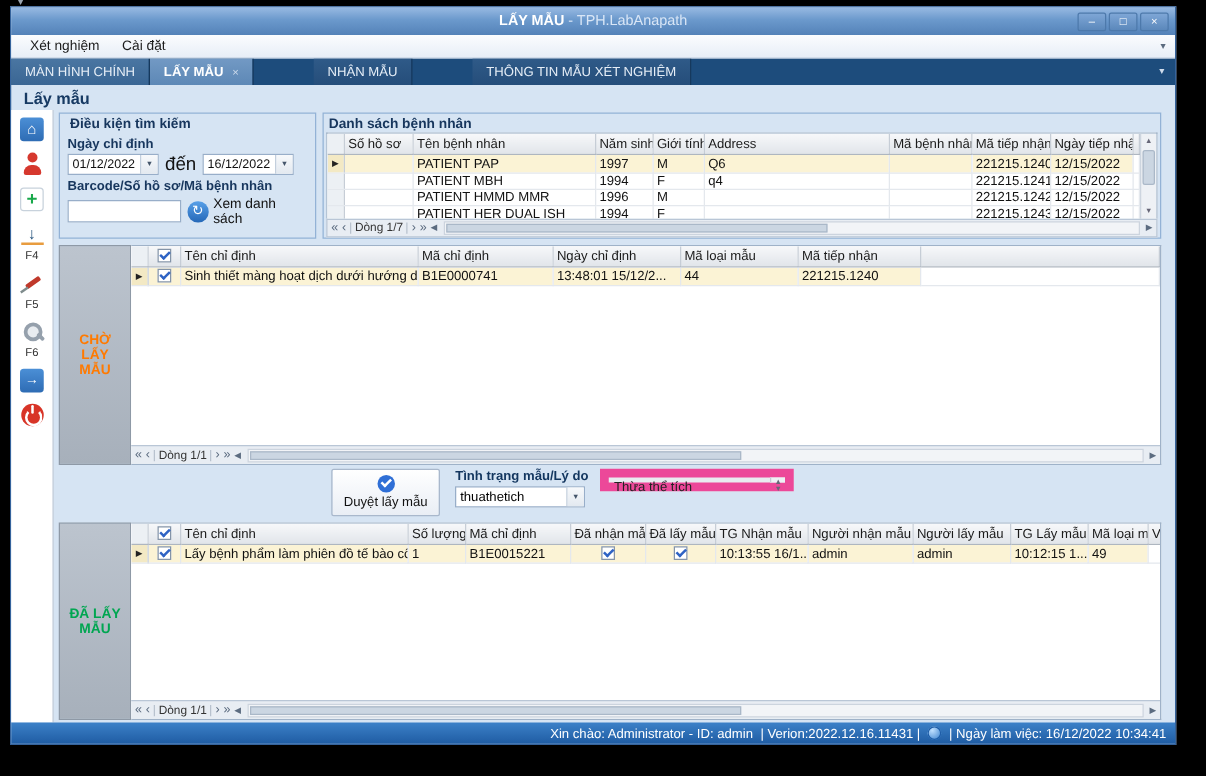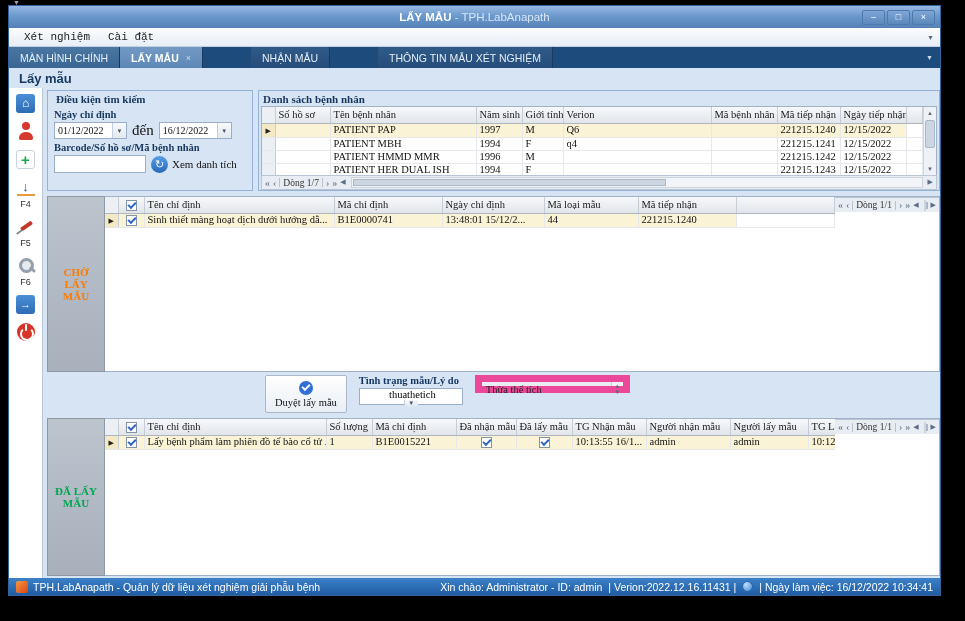--- a/index.html
+++ b/index.html
@@ -18,21 +18,21 @@
   .t-rest { color:#d9e6f6; }
   .winbtns { margin-left:auto; display:flex; gap:2px; padding-right:5px; z-index:1; }
   .winbtn { width:23px; height:15px; display:flex; align-items:center; justify-content:center;
     font-size:9px; color:#fff; background:linear-gradient(#7ea6d6,#5b88bb);
     border:1px solid #4d79ab; border-radius:2px; }
 
   
   .menubar { height:19px; flex:0 0 19px; background:linear-gradient(#fbfcfe,#e7eef7);
     border-bottom:1px solid #c3d0e0; display:flex; align-items:center; padding:0 6px;
     font-size:11px; color:#1c1c1c; }
-  .menu-item { padding:1px 9px;font-family:Liberation Mono, monospace; }
+  .menu-item { padding:1px 9px; }
   .menubar .ovf { margin-left:auto; font-size:7px; color:#5a6a7e; }
 
   
   .tabstrip { height:21px; flex:0 0 21px; background:#1d4c7c; display:flex; align-items:stretch;
     color:#e6eef7; font-size:10.5px; }
   .tab { display:flex; align-items:center; padding:0 11px; border-right:1px solid #16395d; white-space:nowrap; }
   .tab.normal { background:linear-gradient(#4a76a2,#3a6694);align-items:center; }
   .tab.active { background:linear-gradient(#7299c4,#5d88b6); color:#fff; font-weight:bold; }
   .tab.dark { background:linear-gradient(#2f5a88,#254d7a);margin-left:48px; }
   .tab .x { margin-left:7px; font-size:9px; font-weight:normal; color:#cfdcec; }
@@ -69,21 +69,21 @@
   .ic-mag::after { content:""; position:absolute; left:13px; top:13px; width:7px; height:3px;
     background:#95a0ac; transform:rotate(45deg); border-radius:1px; }
   .ic-exit { width:19px; height:19px; border-radius:3px; background:linear-gradient(#4b8fd6,#2e6cb4);
     color:#fff; display:flex; align-items:center; justify-content:center; font-size:11px; font-weight:bold; }
   .ic-power { width:18px; height:18px; border-radius:50%; background:#d83427; position:relative; }
   .ic-power::before { content:""; position:absolute; left:3px; top:4px; width:10px; height:10px;
     border:2px solid #fff; border-radius:50%; border-top-color:transparent; }
   .ic-power::after { content:""; position:absolute; left:8px; top:1px; width:2px; height:7px;
     background:#fff; border-radius:1px; }
 
-  .main { flex:1; min-width:0; display:flex; flex-direction:column; padding:2px 0 2px 4px;font-family:Liberation Serif, serif; }
+  .main { flex:1; min-width:0; display:flex; flex-direction:column; padding:2px 11px 2px 4px; }
 
   .toprow { display:flex; gap:5px; height:101px; flex:0 0 101px; }
   .panel { border:1px solid #93b2d6; background:#d6e4f3; }
   .caption { font-size:11px; font-weight:bold; color:#17365d; padding:1px 2px; white-space:nowrap; }
 
   .search-panel { width:206px; flex:0 0 206px; padding:1px 6px; }
   .lbl { font-size:10.5px; font-weight:bold; color:#17365d; margin-top:3px; }
   .row { display:flex; align-items:center; margin-top:2px; }
   .date-editor { width:73px; height:17px; background:#fff; border:1px solid #98aec9;
     display:flex; align-items:center; font-size:10px; color:#111; }
@@ -139,37 +139,37 @@
     background:#cbd6e2; border:1px solid #aab8c8; }
 
   .section { display:flex; min-height:0; }
   .sec-pending { margin-top:5px; height:176px; flex:0 0 176px; }
   .sec-collected { margin-top:2px; height:158px; flex:0 0 158px; }
   .sideband { width:58px; flex:0 0 58px; background:linear-gradient(#bcc4ce,#a7b0bb);
     border:1px solid #8e99a6; display:flex; align-items:center; justify-content:center;
     text-align:center; font-size:11px; font-weight:bold; padding:0 6px; }
   .sideband.orange { color:#ff7a00; }
   .sideband.green { color:#00a651; }
-  .gridbox { flex:1; min-width:0; display:flex; flex-direction:row; border:1px solid #9fb2c8;
+  .gridbox { flex:1; min-width:0; display:flex; flex-direction:column; border:1px solid #9fb2c8;
     border-left:none; background:#fff; }
   .gridbox .pagerbar { border:none; border-top:1px solid #b9c6d6; }
 
   .actions { display:flex; align-items:flex-start; padding:3px 0 2px 218px; gap:12px; height:44px; flex:0 0 44px; }
   .vbtn { display:flex; flex-direction:column; align-items:center; justify-content:center; gap:2px;
     background:linear-gradient(#ffffff,#e9eef5); border:1px solid #a9b8cc; border-radius:2px;
     font-size:10.5px; color:#111; padding:2px 9px; height:38px; }
   .ic-approve { width:14px; height:14px; border-radius:50%; background:#2f6fd6; }
   .ic-approve::after { content:""; display:block; width:6px; height:3px; border-left:2px solid #fff;
     border-bottom:2px solid #fff; transform:rotate(-45deg); margin:3px auto 0; }
   .ic-reject { width:14px; height:14px; border-radius:50%; background:#e03a2f; }
   .ic-reject::after { content:""; display:block; width:8px; height:2px; background:#fff;
     border-radius:1px; margin:6px auto 0; }
   .status-group { display:flex; flex-direction:column; gap:2px; width:104px; flex:0 0 104px; }
   .status-label { font-size:10.5px; font-weight:bold; color:#13365f; white-space:nowrap; }
-  .combo { height:17px; background:#fff; border:1px solid #98aec9; display:flex; align-items:center; font-size:10.5px;flex-direction:column; }
+  .combo { height:17px; background:#fff; border:1px solid #98aec9; display:flex; align-items:center; font-size:10.5px; }
   .combo .val { flex:1; padding-left:3px; }
   .combo .drop { width:14px; height:100%; border-left:1px solid #c3cfdd;
     background:linear-gradient(#f7f9fb,#e3e9f0); display:flex; align-items:center;
     justify-content:center; font-size:6px; color:#44556a; }
   .memo { width:155px; flex:0 0 155px; height:18px; background:#e9ecf0; border:7px solid #ec4899; display:flex; }
   .memo .text { flex:1; font-size:10.5px; padding:2px 4px; color:#222; }
   .memo .sb { width:12px; border-left:1px solid #c5cdd6; display:flex; flex-direction:column;
     justify-content:space-between; background:#eef1f5; padding:1px 0; }
   .memo .sb span { font-size:6px; color:#667; text-align:center; }
 
@@ -271,21 +271,21 @@
             <div class="date-editor">
               <span class="val">16/12/2022</span>
               <span class="drop">▼</span>
             </div>
           </div>
           <div class="lbl">Barcode/Số hồ sơ/Mã bệnh nhân</div>
           <div class="row">
             <div class="barcode-input"></div>
             <div class="view-btn">
               <span class="view-icon">↻</span>
-              <span>Xem danh tích</span>
+              <span>Xem danh sách</span>
             </div>
           </div>
         </div>
 
         <div class="panel patient-panel">
           <div class="caption">Danh sách bệnh nhân</div>
           <div class="grid-zone">
             <div class="tablewrap">
               <table class="grid">
                 <colgroup>
@@ -300,21 +300,21 @@
                     <col style="width:66px">
                     <col>
                   </colgroup>
                 <thead>
                   <tr>
                     <th class="ind"></th>
                     <th>Số hồ sơ</th>
                     <th>Tên bệnh nhân</th>
                     <th>Năm sinh</th>
                     <th>Giới tính</th>
-                    <th>Verion</th>
+                    <th>Address</th>
                     <th>Mã bệnh nhân</th>
                     <th>Mã tiếp nhận</th>
                     <th>Ngày tiếp nhận</th>
                     <th class="blank"></th>
                   </tr>
                 </thead>
                 <tbody>
                   <tr class="sel">
                     <td class="ind"><span class="row-arrow">▶</span></td>
                     <td></td>
@@ -539,24 +539,20 @@
                 <div class="thumb"></div>
               </div>
             <span class="nav-sc">▶</span>
           </div>
         </div>
       </div>
     </div>
   </div>
 
   <div class="statusbar">
-    <div class="sb-left">
-      <span class="logo"></span>
-      <span>TPH.LabAnapath - Quản lý dữ liệu xét nghiệm giải phẫu bệnh</span>
-    </div>
     <div class="sb-right">
       <span>Xin chào:  Administrator - ID: admin</span>
       <span>| Verion:2022.12.16.11431 |</span>
       <span class="globe"></span>
       <span>| Ngày làm việc:  16/12/2022 10:34:41</span>
     </div>
   </div>
 
 </div>
 

